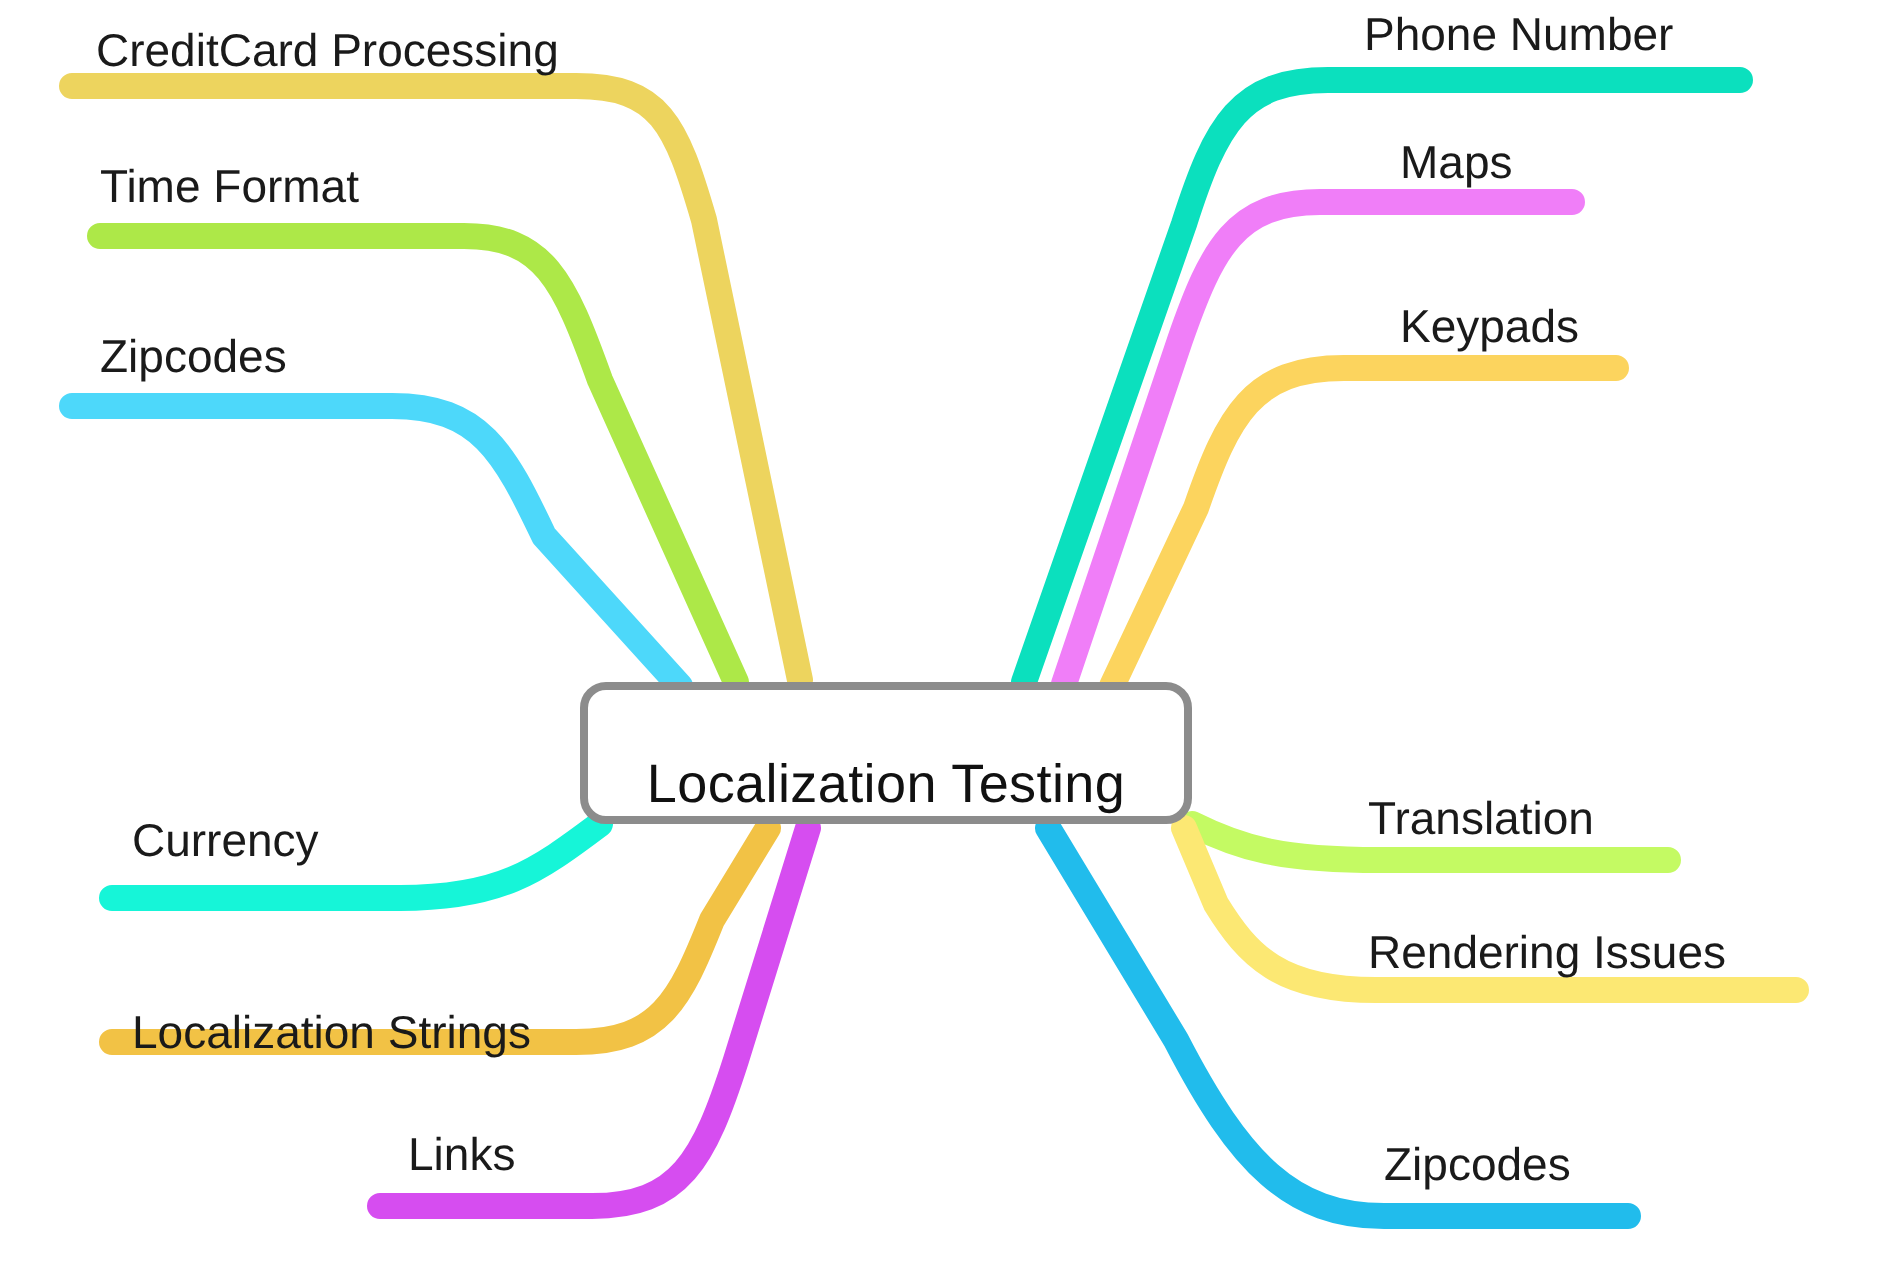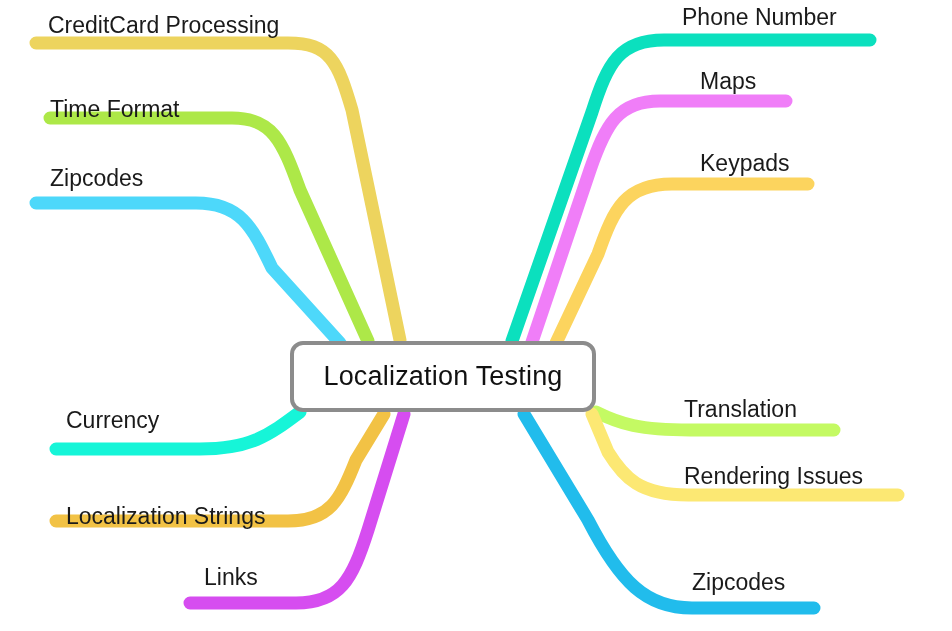--- a/index.html
+++ b/index.html
@@ -50,21 +50,21 @@
     position: absolute;
     left: 290px;
     top: 341px;
     width: 306px;
     height: 71px;
     box-sizing: border-box;
     background: #ffffff;
     border: 4px solid #8c8c8c;
     border-radius: 13px;
     display: flex;
-    align-items: center;
+    align-items: flex-end;
     justify-content: center;
   }
   #root-node-label {
     font-family: "Liberation Sans", sans-serif;
     font-size: 27px;
     font-weight: 400;
     color: #111111;
     white-space: nowrap;
     letter-spacing: 0.2px;
   }
@@ -86,21 +86,21 @@
         <path class="branch-path" d="M 786 101 L 660 101 C 618 101 606 124 590 170 L 532 342" stroke="#F07EF8" stroke-width="13"></path>
         <path class="branch-path" d="M 808 184 L 672 184 C 626 184 614 208 598 254 L 556 343" stroke="#FCD45E" stroke-width="13"></path>
         <path class="branch-path" d="M 834 430 L 690 430 C 640 430 620 424 596 412" stroke="#C4FA63" stroke-width="13"></path>
         <path class="branch-path" d="M 898 495 L 688 495 C 640 495 624 478 608 452 L 592 414" stroke="#FCE873" stroke-width="13"></path>
         <path class="branch-path" d="M 814 608 L 692 608 C 646 608 620 582 588 520 L 524 414" stroke="#21BCEC" stroke-width="13"></path>
       </g>
   </svg>
 
   <div id="labels-layer">
       <div class="branch-label left-side" style="left: 48px; top: 14px;">CreditCard Processing</div>
-      <div class="branch-label left-side" style="left: 50px; top: 82px; margin-top: 16px;">Time Format</div>
+      <div class="branch-label left-side" style="left: 50px; top: 82px;">Time Format</div>
       <div class="branch-label left-side" style="left: 50px; top: 167px;">Zipcodes</div>
       <div class="branch-label left-side" style="left: 66px; top: 409px;">Currency</div>
       <div class="branch-label left-side" style="left: 66px; top: 489px; margin-top: 16px;">Localization Strings</div>
       <div class="branch-label left-side" style="left: 204px; top: 566px;">Links</div>
       <div class="branch-label right-side" style="left: 682px; top: 6px;">Phone Number</div>
       <div class="branch-label right-side" style="left: 700px; top: 70px;">Maps</div>
       <div class="branch-label right-side" style="left: 700px; top: 152px;">Keypads</div>
       <div class="branch-label right-side" style="left: 684px; top: 398px;">Translation</div>
       <div class="branch-label right-side" style="left: 684px; top: 465px;">Rendering Issues</div>
       <div class="branch-label right-side" style="left: 692px; top: 571px;">Zipcodes</div>

